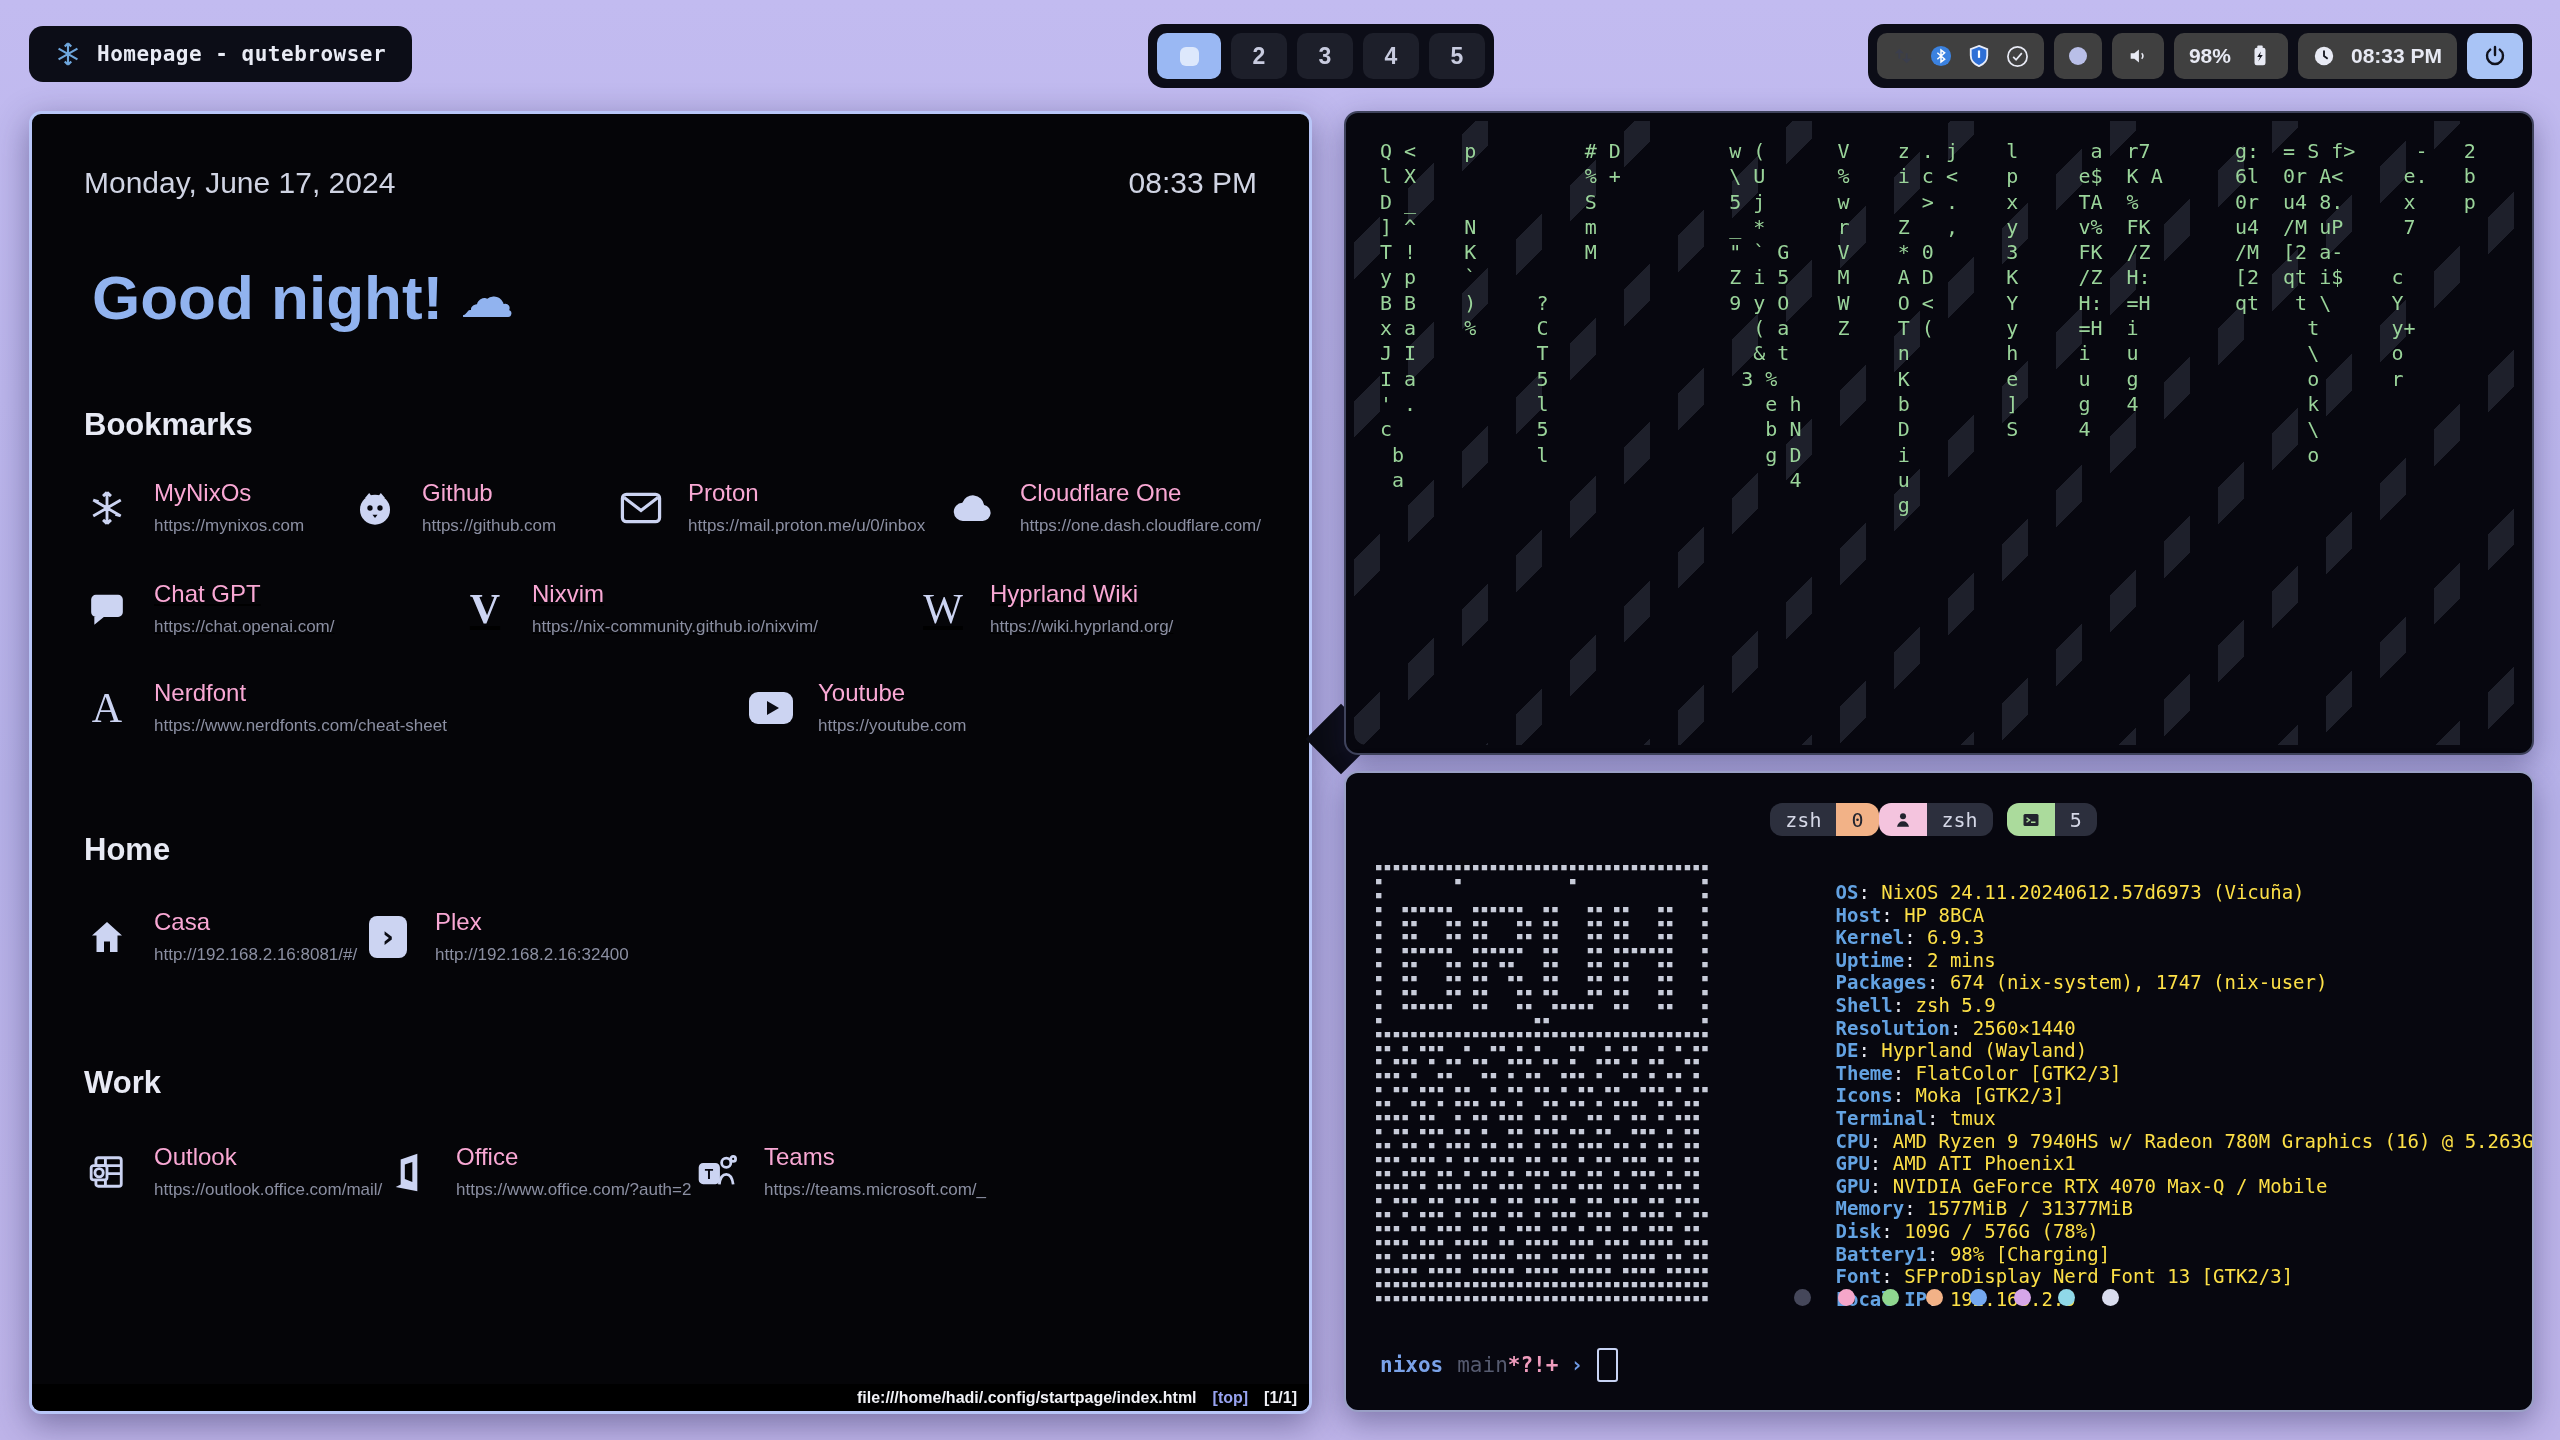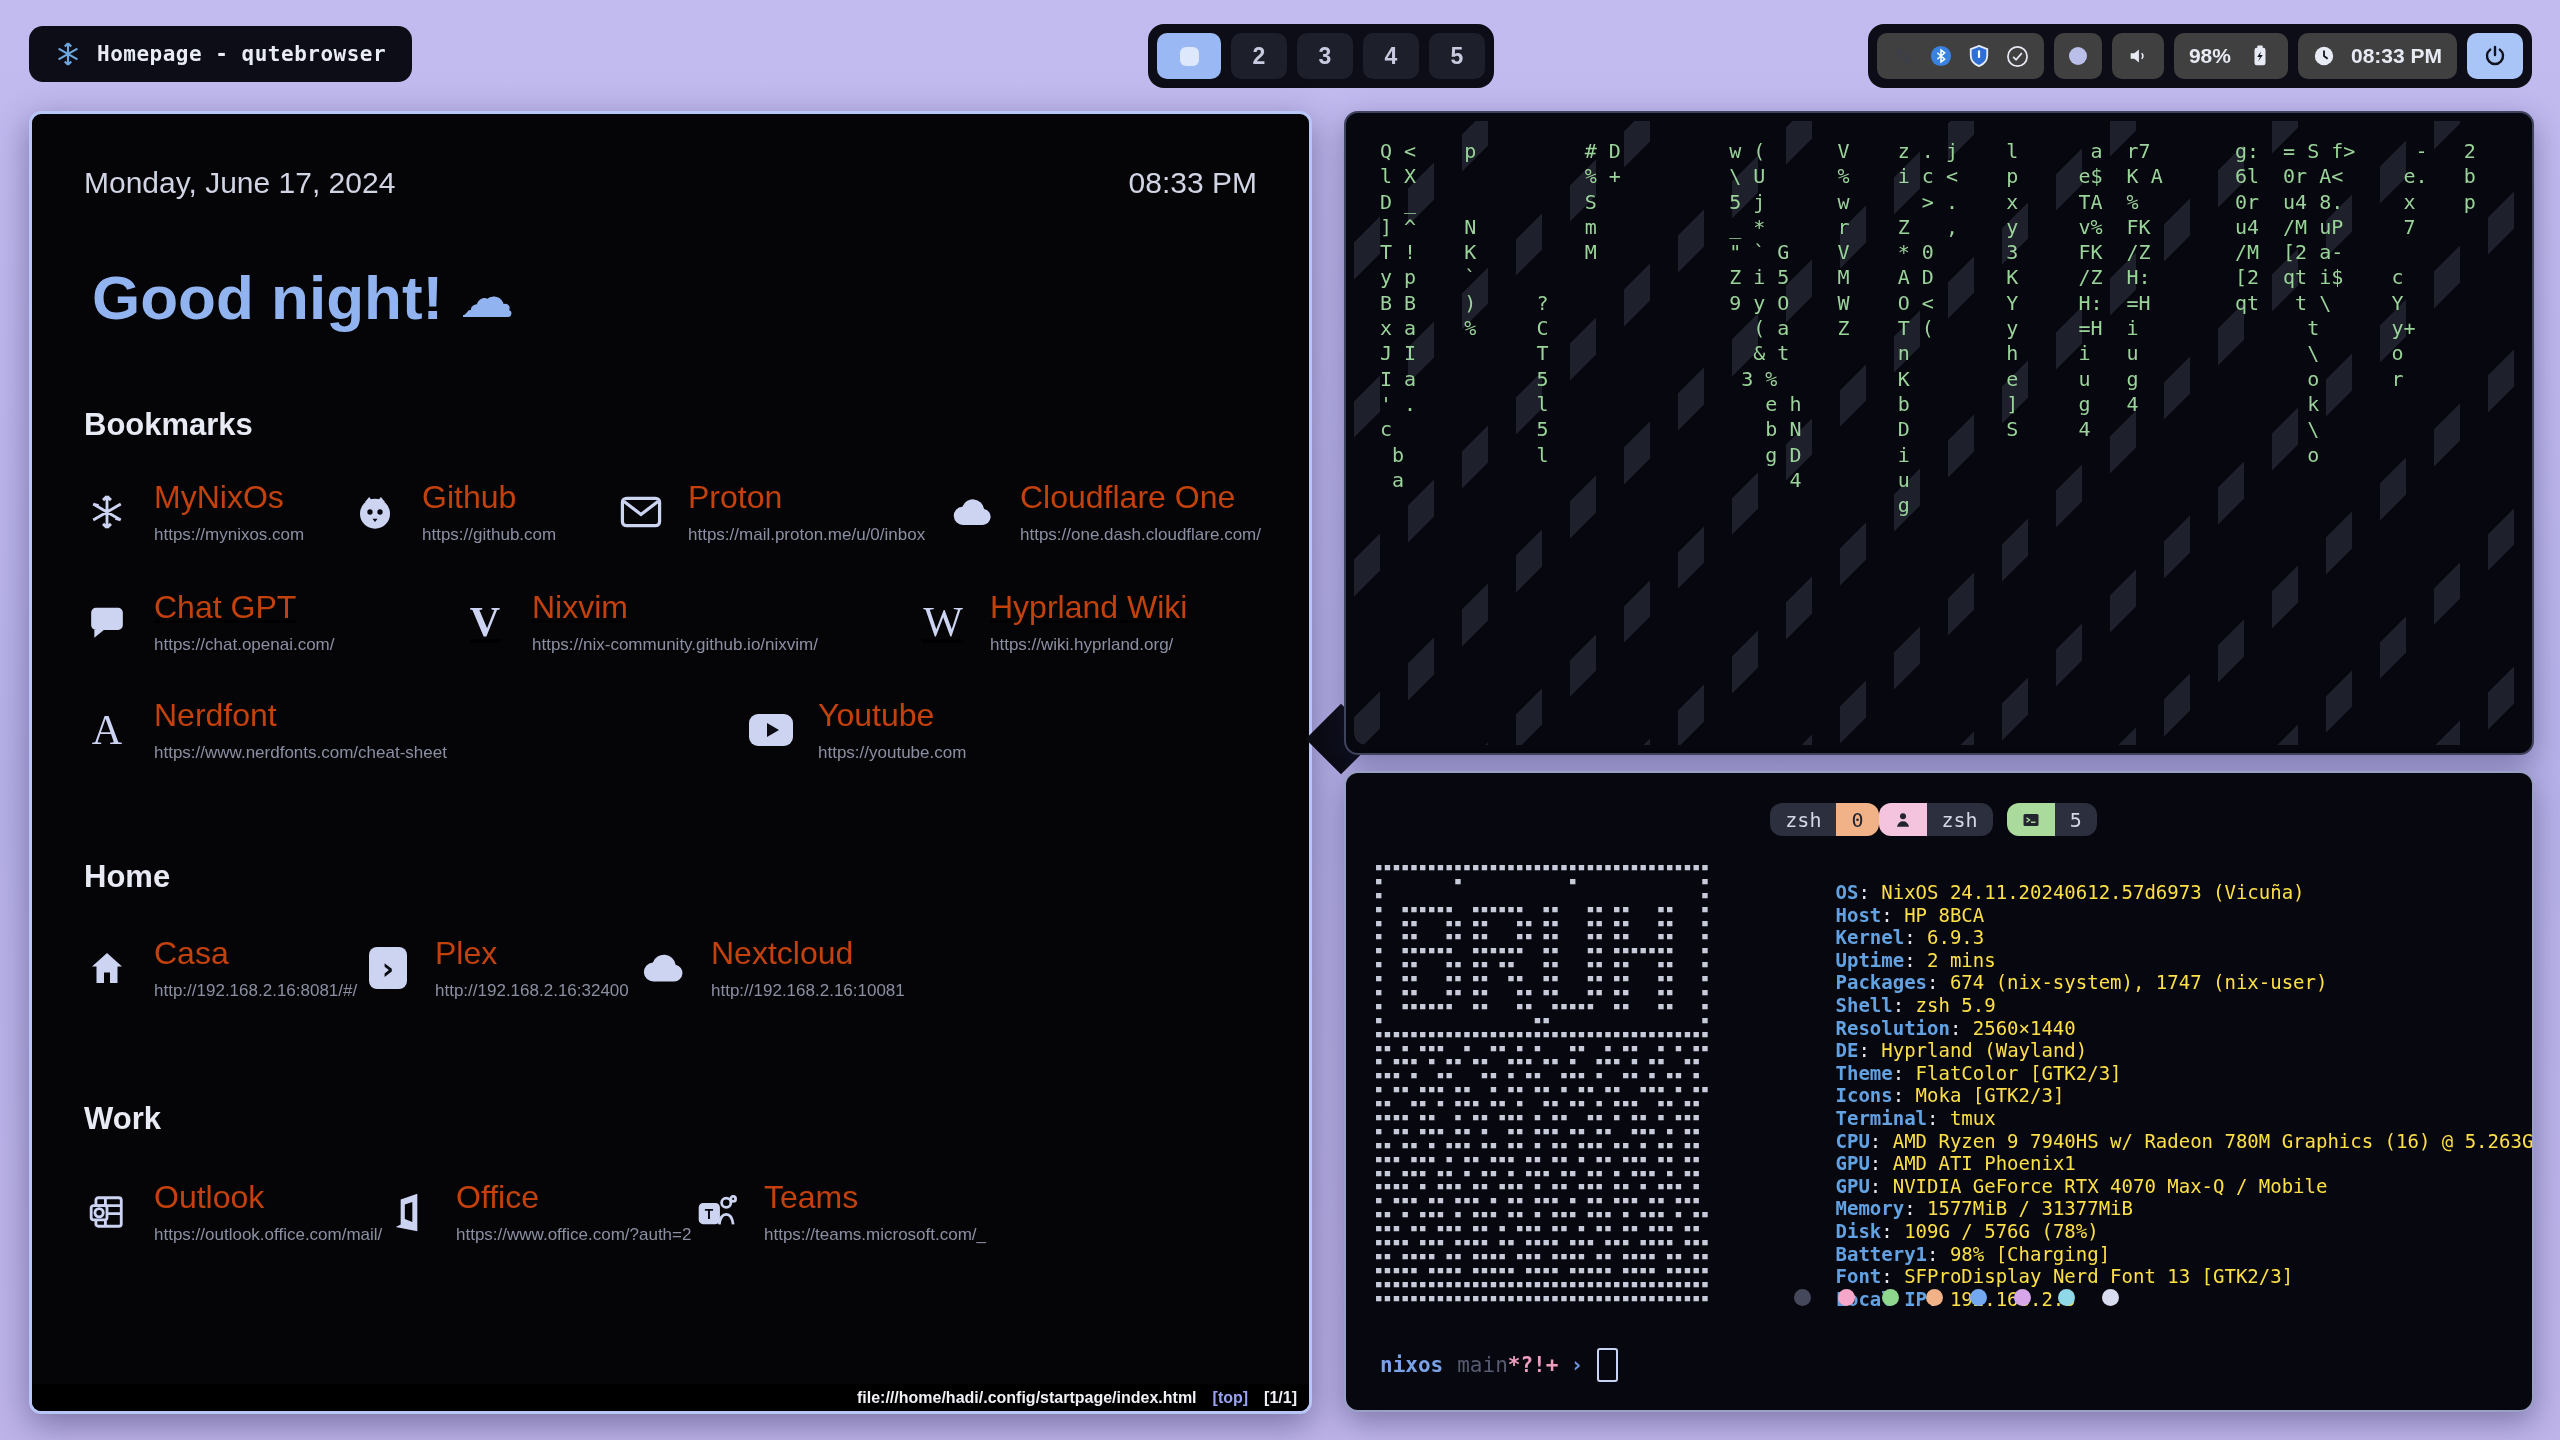--- a/index.html
+++ b/index.html
@@ -40,21 +40,21 @@
   .sec-home{margin-top:96px;}
   .sec-work{margin-top:100px;}
   .row{display:grid;align-items:center;}
   .bm-row1{grid-template-columns:268px 266px 332px 1fr;margin-top:36px;}
   .bm-row2{grid-template-columns:378px 458px 1fr;margin-top:44px;text-decoration:underline;}
   .bm-row3{grid-template-columns:664px 1fr;margin-top:42px;}
   .home-row{grid-template-columns:281px 276px 1fr;margin-top:40px;}
   .work-row{grid-template-columns:302px 308px 1fr;margin-top:42px;}
   .site{display:flex;align-items:center;gap:24px;cursor:pointer;}
   .site .ic{width:46px;display:flex;justify-content:center;align-items:center;color:#ccd4f2;}
-  .site .nm{color:#c2410c;font-size:32px;}
+  .site .nm{color:#f9a8d4;font-size:24px;}
   .site .url{color:#8b8fa2;font-size:17px;margin-top:9px;}
   .glyph-letter{font-family:"Liberation Serif",serif;font-size:42px;color:#d4daf4;font-weight:bold;}
   .plex-ic{width:38px;height:42px;border-radius:8px;background:#ccd4f2;color:#0b0c14;
            font:bold 30px "DejaVu Sans",sans-serif;display:flex;align-items:center;justify-content:center;}
   .yt-ic{width:44px;height:32px;border-radius:9px;background:#ccd4f2;display:flex;align-items:center;justify-content:center;}
   .yt-tri{width:0;height:0;border-left:12px solid #0b0c14;border-top:7px solid transparent;border-bottom:7px solid transparent;margin-left:3px;}
   .b-status{position:absolute;left:0;right:0;bottom:0;height:27px;background:#000;border-radius:0 0 9px 9px;
             display:flex;justify-content:flex-end;align-items:center;gap:16px;padding-right:12px;
             font:bold 16px "Liberation Sans",sans-serif;}
   .b-status .u{color:#f0f1f6;margin-left:32px;} .b-status .f{color:#99a4f2;} .b-status .c{color:#f0f1f6;}
@@ -308,31 +308,20 @@
         </div>
         <div class="site">
           <span class="ic">
               <span class="plex-ic">›</span>
             </span>
           <div>
               <div class="nm">Plex</div>
                <div class="url">http://192.168.2.16:32400</div>
             </div>
         </div>
-        <div class="site">
-          <span class="ic">
-            <svg width="44" height="34" viewBox="0 0 26 18" fill="#ccd4f2">
-              <path d="M7 17h12a5 5 0 0 0 .9-9.9A7 7 0 0 0 6.4 5.8 5.3 5.3 0 0 0 7 17z"></path>
-            </svg>
-            </span>
-          <div>
-              <div class="nm">Nextcloud</div>
-               <div class="url">http://192.168.2.16:10081</div>
-            </div>
-        </div>
       </div>
     </div>
 
     <div class="sec-work">
       <div class="sec-title">Work</div>
       <div class="row work-row">
         <div class="site">
           <span class="ic">
             <svg width="38" height="38" viewBox="0 0 24 24" fill="none" stroke="#ccd4f2" stroke-width="1.8">
               <rect x="5" y="3" width="16" height="18" rx="1.5"></rect>

